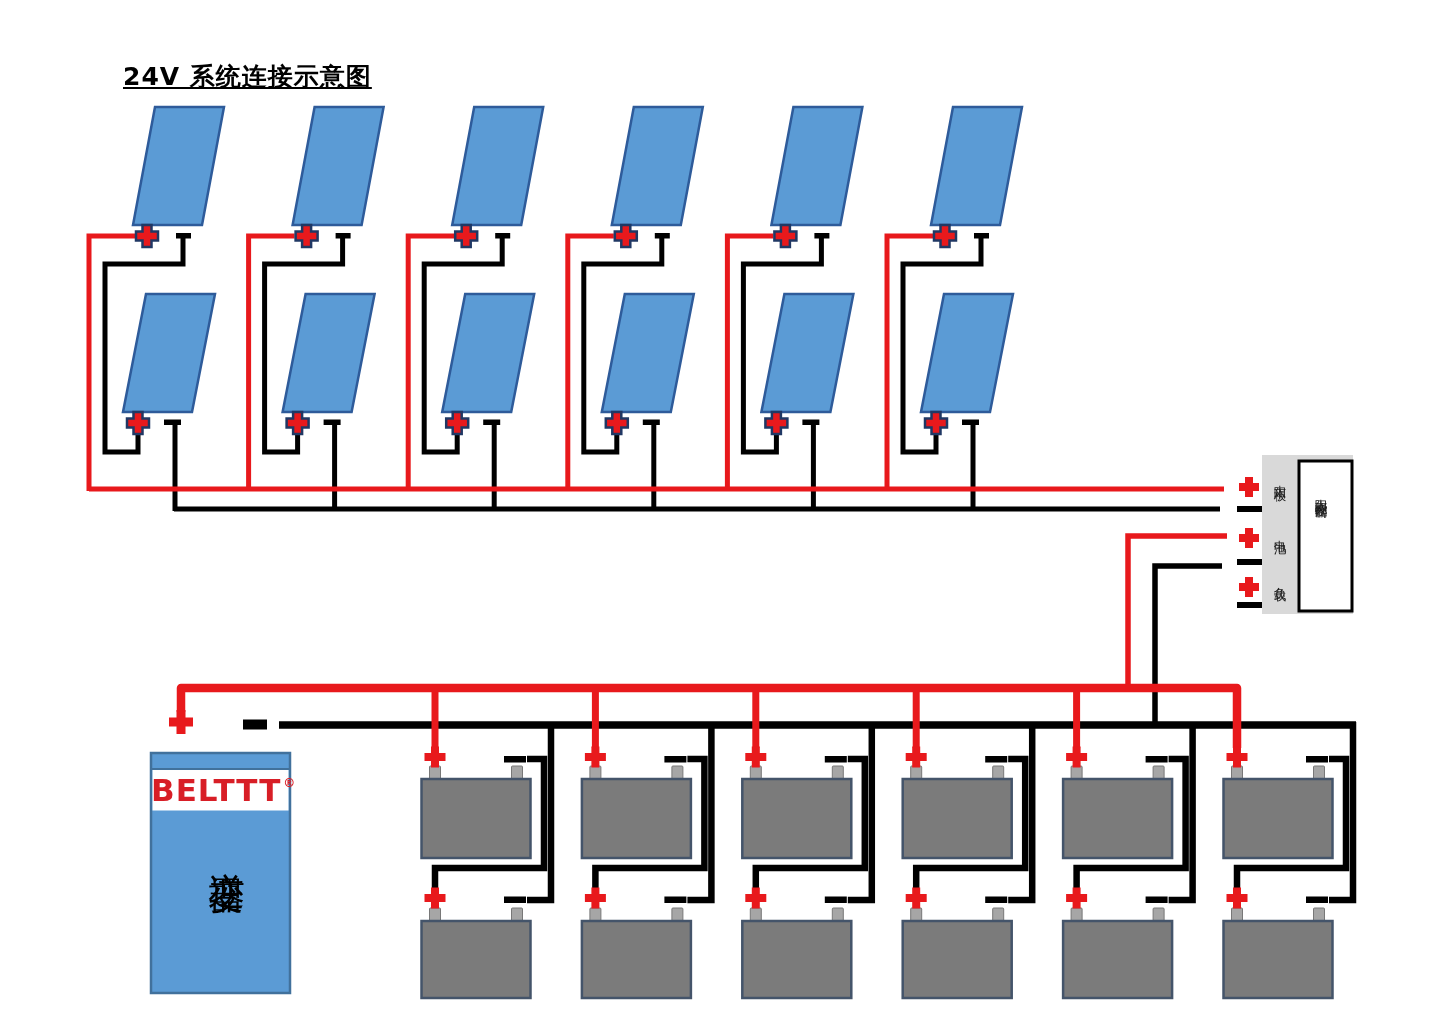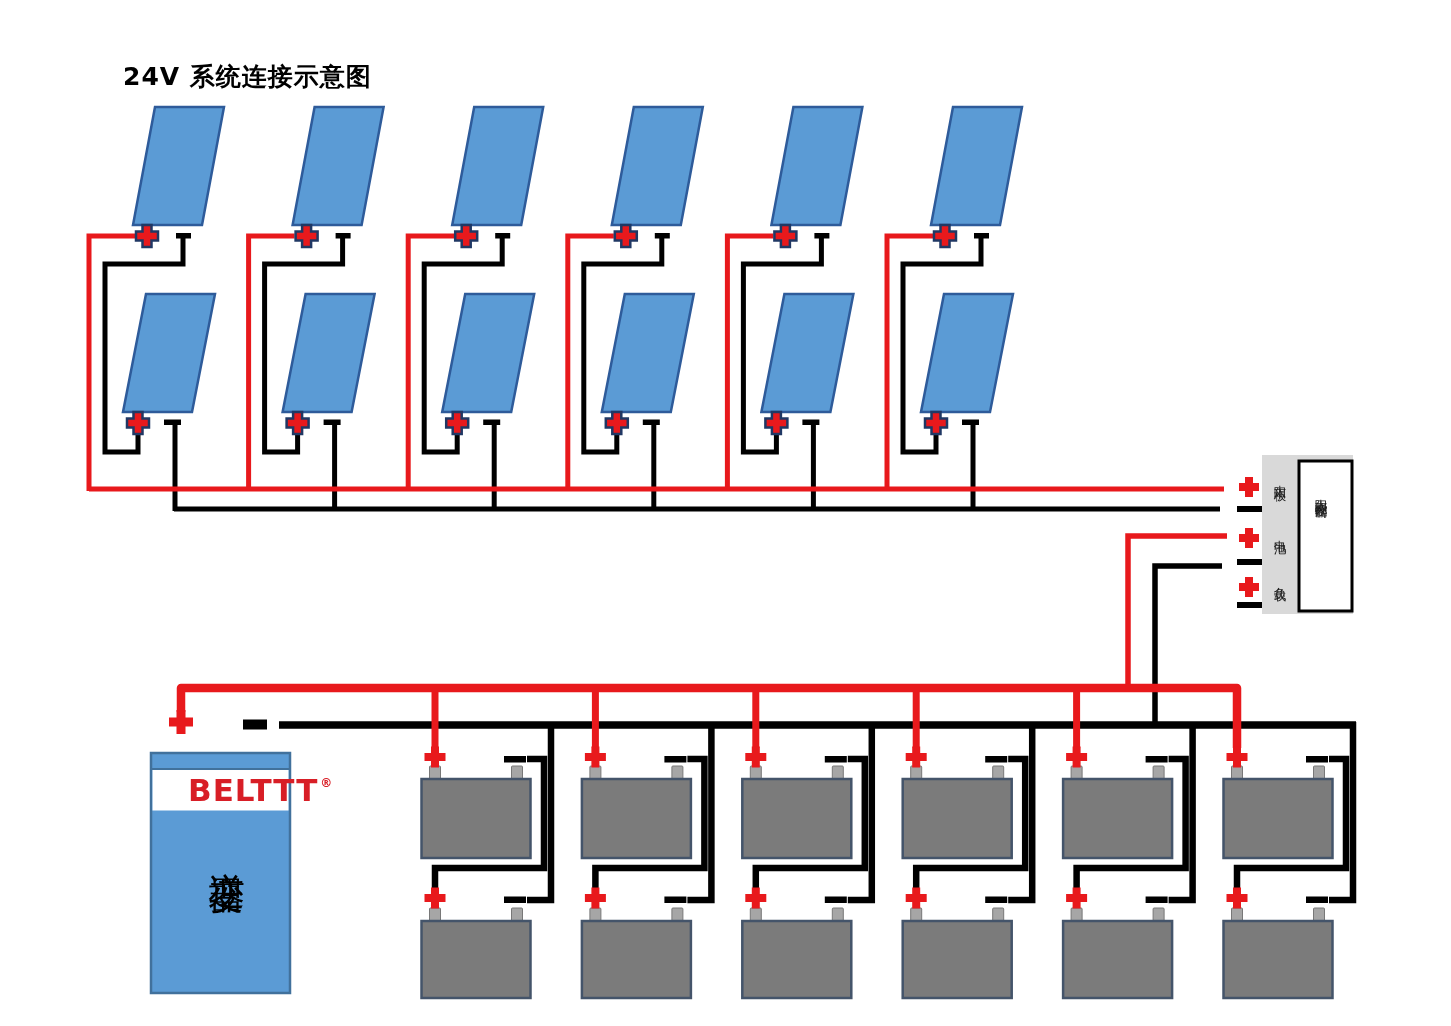--- a/index.html
+++ b/index.html
@@ -13,21 +13,21 @@
     font-size:25px;font-weight:700;color:#000;white-space:nowrap;letter-spacing:1px;
   }
   .vtext{
     position:absolute;writing-mode:vertical-rl;text-orientation:upright;
     color:#1a1a1a;white-space:nowrap;
   }
   .ctrl-label{font-size:12.5px;letter-spacing:2px;left:1271px;width:17px;}
   .ctrl-name{font-size:12.5px;letter-spacing:1.5px;left:1312px;top:489px;width:17px;}
   .inv-brand{
     position:absolute;left:151px;top:774px;width:139px;text-align:center;
-    font-weight:800;font-size:31px;letter-spacing:1px;line-height:1.05;padding-left:37px;
+    font-weight:800;font-size:31px;letter-spacing:1px;line-height:1.05;
   }
   .inv-brand sup{font-size:12px;font-weight:700;vertical-align:14px;margin-left:2px;}
   .inv-name{font-size:37px;letter-spacing:3px;left:201px;top:843px;color:#000;font-weight:500;}
 </style>
 </head>
 <body>
 
 <div class="canvas">
 
   <svg id="diagram" width="1451" height="1026" viewBox="0 0 1451 1026">
@@ -204,21 +204,21 @@
       <polygon points="751.8,746.5 759.8,746.5 759.8,753 766.3,753 766.3,761 759.8,761 759.8,767.5 751.8,767.5 751.8,761 745.3,761 745.3,753 751.8,753" fill="#e8191c" stroke="none" stroke-width="0"></polygon>
       <polygon points="751.8,887.5 759.8,887.5 759.8,894 766.3,894 766.3,902 759.8,902 759.8,908.5 751.8,908.5 751.8,902 745.3,902 745.3,894 751.8,894" fill="#e8191c" stroke="none" stroke-width="0"></polygon>
       <polygon points="912.2,746.5 920.2,746.5 920.2,753 926.7,753 926.7,761 920.2,761 920.2,767.5 912.2,767.5 912.2,761 905.7,761 905.7,753 912.2,753" fill="#e8191c" stroke="none" stroke-width="0"></polygon>
       <polygon points="912.2,887.5 920.2,887.5 920.2,894 926.7,894 926.7,902 920.2,902 920.2,908.5 912.2,908.5 912.2,902 905.7,902 905.7,894 912.2,894" fill="#e8191c" stroke="none" stroke-width="0"></polygon>
       <polygon points="1072.6,746.5 1080.6,746.5 1080.6,753 1087.1,753 1087.1,761 1080.6,761 1080.6,767.5 1072.6,767.5 1072.6,761 1066.1,761 1066.1,753 1072.6,753" fill="#e8191c" stroke="none" stroke-width="0"></polygon>
       <polygon points="1072.6,887.5 1080.6,887.5 1080.6,894 1087.1,894 1087.1,902 1080.6,902 1080.6,908.5 1072.6,908.5 1072.6,902 1066.1,902 1066.1,894 1072.6,894" fill="#e8191c" stroke="none" stroke-width="0"></polygon>
       <polygon points="1233,746.5 1241,746.5 1241,753 1247.5,753 1247.5,761 1241,761 1241,767.5 1233,767.5 1233,761 1226.5,761 1226.5,753 1233,753" fill="#e8191c" stroke="none" stroke-width="0"></polygon>
       <polygon points="1233,887.5 1241,887.5 1241,894 1247.5,894 1247.5,902 1241,902 1241,908.5 1233,908.5 1233,902 1226.5,902 1226.5,894 1233,894" fill="#e8191c" stroke="none" stroke-width="0"></polygon>
     </svg>
 
-  <div class="title" style="color: rgb(0, 0, 0);">
+  <div class="title" style="color: rgb(0, 0, 0); text-decoration: underline;">
     <span>24V 系统连接示意图</span>
   </div>
 
   <div class="vtext ctrl-label" style="top: 475px; color: rgb(26, 26, 26);">太阳板</div>
   <div class="vtext ctrl-label" style="top: 530px; color: rgb(26, 26, 26);">电池</div>
   <div class="vtext ctrl-label" style="top: 577px; color: rgb(26, 26, 26);">负载</div>
   <div class="vtext ctrl-name" style="color: rgb(26, 26, 26);">太阳能控制器</div>
 
   <div class="inv-brand" style="color: rgb(216, 30, 38);">
     <span>BELTTT</span><sup>®</sup>

